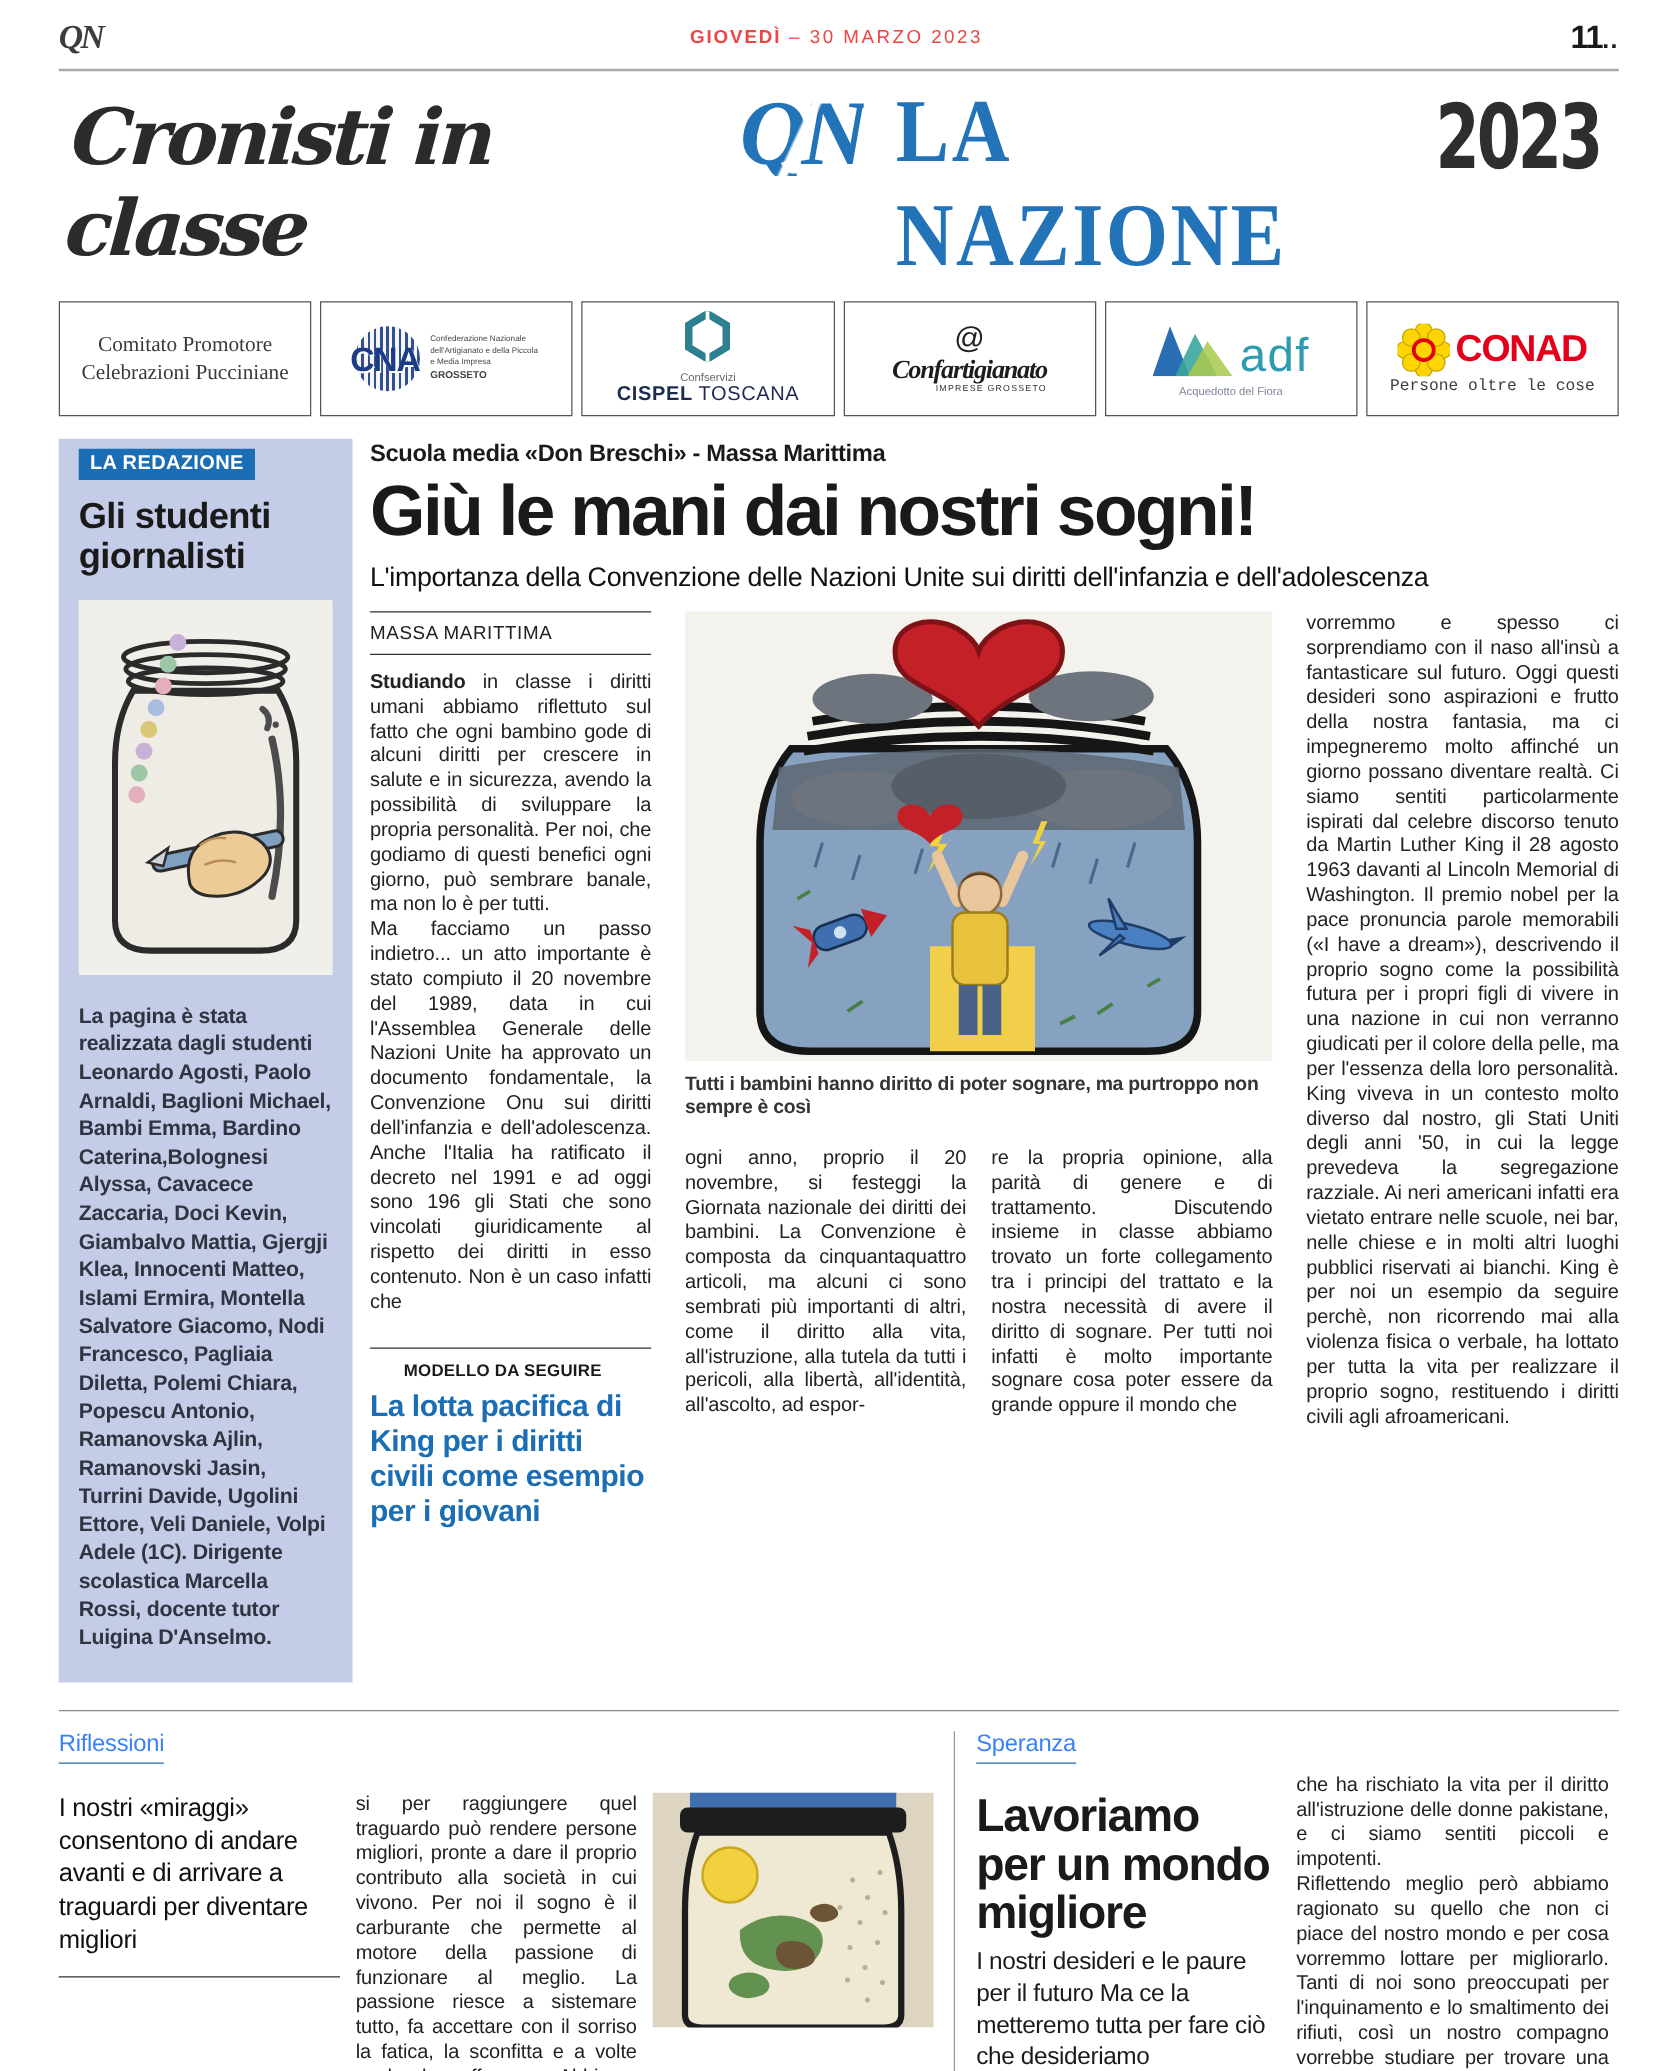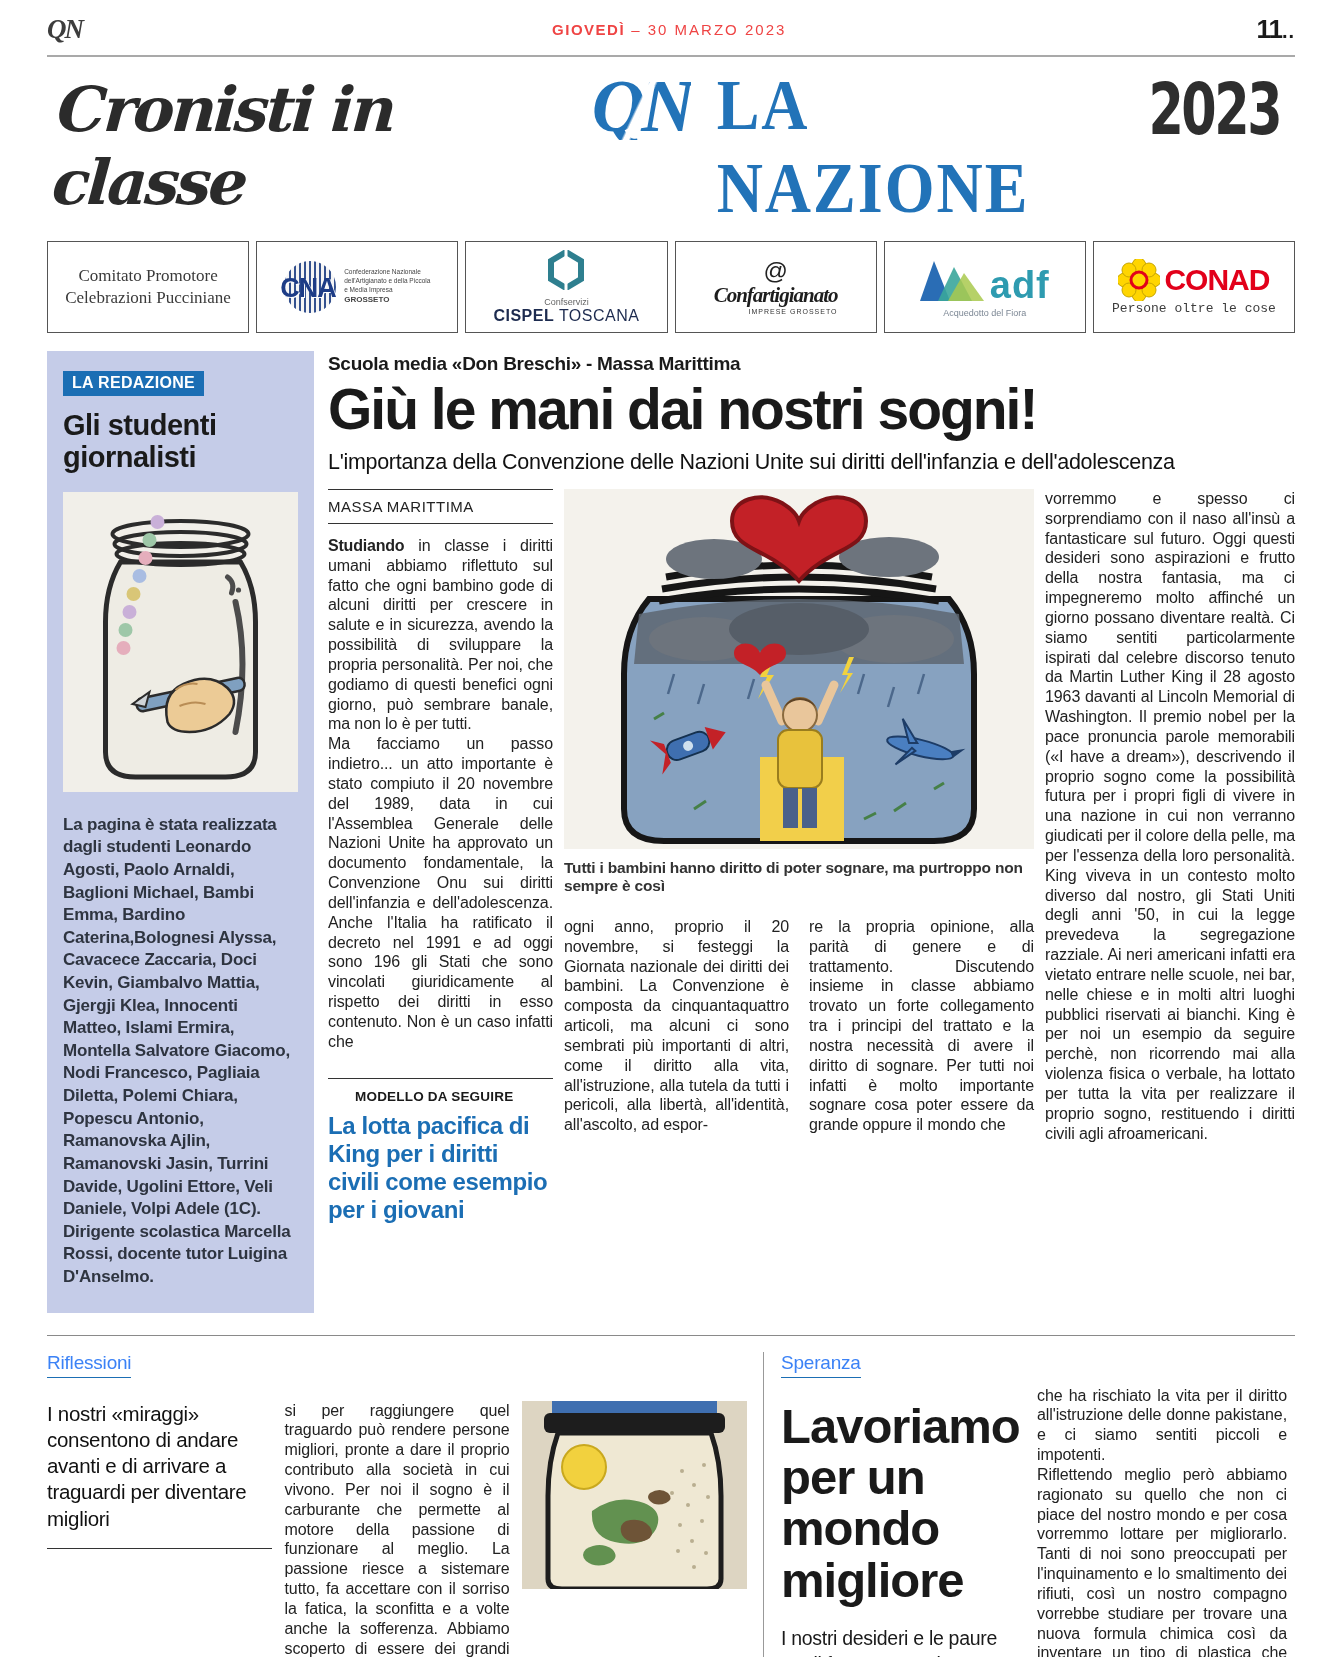--- a/index.html
+++ b/index.html
@@ -53,38 +53,38 @@
   .cispel-small { font-size:9px; color:#666; margin-top:3px; }
   .cispel-main { font-size:16px; letter-spacing:.5px; color:#1d2b4f; }
   .cispel-main b { font-weight:bold; }
   .confart-wrap { text-align:center; }
   .confart-at { font-size:24px; line-height:1; color:#222; }
   .confart-script { font-family:Liberation Serif, serif; font-style:italic; font-weight:bold;
                     font-size:21px; letter-spacing:-1px; color:#1d1d1d; }
   .confart-sub { font-size:7px; letter-spacing:1px; color:#333; text-align:right; }
   .adf-wrap { display:flex; flex-direction:column; align-items:center; }
   .adf-row { display:flex; align-items:flex-end; gap:6px; }
-  .adf-word { font-size:38px; font-weight:bold; color:#2e9bb0; letter-spacing:1px; line-height:.8; }
+  .adf-word { font-size:38px; font-weight:normal; color:#2e9bb0; letter-spacing:1px; line-height:.8; }
   .adf-sub { font-size:9px; color:#7c8794; margin-top:7px; }
   .conad-wrap { display:flex; flex-direction:column; align-items:center; }
   .conad-row { display:flex; align-items:center; gap:4px; }
   .conad-word { font-size:30px; font-weight:bold; color:#e2001a; letter-spacing:-1px; }
   .conad-sub { font-family:Liberation Mono, monospace; font-size:13px; color:#3c3c3c; }
 
   
   .body-txt { font-size:16px; line-height:1.24; text-align:justify; hyphens:auto;
               -webkit-hyphens:auto; letter-spacing:-.1px; color:#222; }
   .body-txt p + p { margin-top:0; }
   .col { width:225px; flex:0 0 auto; }
 
   
   .top-section { display:flex; gap:14px; }
 
   
-  .redazione { width:267px; flex:0 0 auto; background:#c5cce8; padding:20px 16px 24px 16px; }
+  .redazione { width:235px; flex:0 0 auto; background:#c5cce8; padding:8px 16px 24px 16px; }
   .red-badge { display:inline-block; background:#1b6eb4; color:#fff; font-weight:bold;
                font-size:16px; padding:3px 9px 4px 9px; letter-spacing:.3px; }
   .red-title { font-size:29px; font-weight:bold; line-height:1.1; margin:14px 0 18px 0;
                letter-spacing:-.5px; }
   .red-img { width:100%; height:300px; background:#f1efe9; display:block; }
   .red-body { margin-top:22px; font-size:17px; line-height:1.33; font-weight:bold;
               color:#2e3440; letter-spacing:-.2px; }
 
   
   .main-art { flex:1 1 auto; }
@@ -116,22 +116,22 @@
   .sec-label { display:inline-block; color:#3b82f6; font-size:19px; letter-spacing:-.2px;
                border-bottom:1px solid #1b6eb4; padding-bottom:3px; margin-bottom:23px; }
   .bot-headline { font-size:33px; font-weight:bold; letter-spacing:-1px; line-height:1.08;
                   margin-bottom:22px; }
   .bot-cols { display:flex; justify-content:space-between; }
   .standfirst { font-size:20.5px; line-height:1.28; letter-spacing:-.3px; color:#111;
                 padding-bottom:16px; border-bottom:1px solid #333; margin-bottom:14px; }
   .mini-illo { width:225px; height:188px; display:block; margin-bottom:14px; }
 
   .speranza { width:258px; flex:0 0 auto; border-left:1px solid #999; padding-left:17px; }
-  .sper-headline { font-size:49px; font-weight:bold; letter-spacing:-1px; line-height:1.05;
-                   margin-bottom:20px; }
+  .sper-headline { font-size:37px; font-weight:bold; letter-spacing:-1px; line-height:1.05;
+                   margin-bottom:7px; }
   .sper-stand { font-size:19.5px; line-height:1.3; letter-spacing:-.3px;
                 padding-bottom:14px; border-bottom:1px solid #333; margin-bottom:13px; }
   .bot-right { width:250px; flex:0 0 auto; padding-top:34px; }
   strong.lead { letter-spacing:-.2px; }
 </style>
 </head>
 <body>
 
 <div class="page">
 

